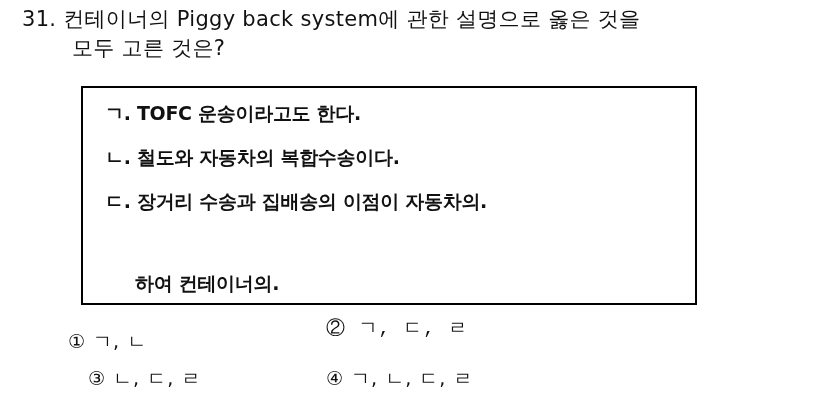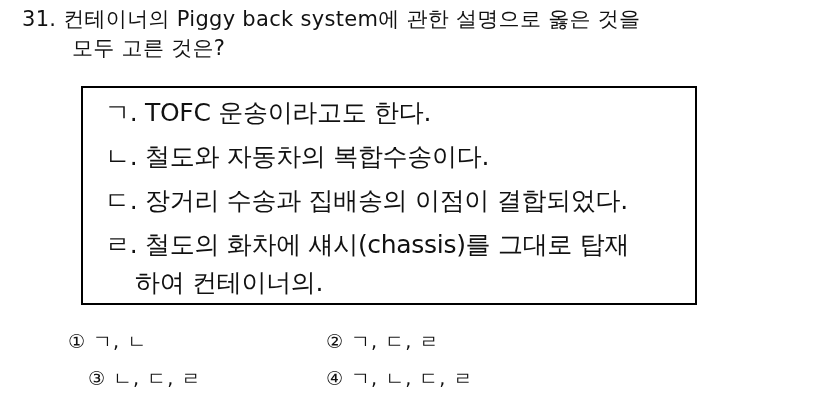--- a/index.html
+++ b/index.html
@@ -1,37 +1,36 @@
 <!DOCTYPE html>
 <html><head>
 <meta charset="utf-8">
 <style>
   html, body { margin: 0; padding: 0; background: #ffffff; }
   body { width: 826px; height: 401px; position: relative; overflow: hidden; color: #111; }
   .q { position: absolute; font-family: "DejaVu Sans", sans-serif; font-size: 21px; letter-spacing: 0.3px; line-height: 30px; white-space: nowrap; }
   .q1 { left: 22px; top: 4px; }
   .q2 { left: 72px; top: 33px; text-align: center; }
   .box { position: absolute; left: 81px; top: 86px; width: 612px; height: 215px; border: 2px solid #000; }
-  .item { position: absolute; font-family: "DejaVu Sans", sans-serif; font-size: 25px; line-height: 30px; white-space: nowrap; letter-spacing: -0.3px; }
+  .item { position: absolute; font-family: "DejaVu Sans", sans-serif; font-size: 19px; line-height: 30px; white-space: nowrap; letter-spacing: -0.3px; font-weight: bold; }
   .choice { position: absolute; font-family: "DejaVu Sans", sans-serif; font-size: 19px; line-height: 28px; white-space: nowrap; letter-spacing: 1px; }
 </style>
 </head>
 <body>
 
 <div>
   <div class="q q1">31. 컨테이너의 Piggy back system에 관한 설명으로 옳은 것을</div>
   <div class="q q2">모두 고른 것은?</div>
 </div>
 
 <div class="box">
   <div class="item" style="left:22px; top:10px;">ㄱ. TOFC 운송이라고도 한다.</div>
   <div class="item" style="left:22px; top:54px;">ㄴ. 철도와 자동차의 복합수송이다.</div>
-  <div class="item" style="left:22px; top:98px;">ㄷ. 장거리 수송과 집배송의 이점이 결합되었다.</div>
-  <div class="item" style="left:22px; top:142px;">ㄹ. 철도의 화차에 섀시(chassis)를 그대로 탑재</div>
+  <div class="item" style="left:22px; top:98px;">ㄷ. 장거리 수송과 집배송의 이점이 자동차의.</div>
   <div class="item" style="left:52px; top:180px;">하여 컨테이너의.</div>
 </div>
 
 <div>
   <div class="choice" style="left:68px; top:327px;">① ㄱ, ㄴ</div>
-  <div class="choice" style="left:326px; top:327px;">② ㄱ, ㄷ, ㄹ</div>
+  <div class="choice" style="left:326px; top:315px;font-family:Liberation Mono, monospace;">② ㄱ, ㄷ, ㄹ</div>
   <div class="choice" style="left:68px; top:364px;margin-left:20px;">③ ㄴ, ㄷ, ㄹ</div>
   <div class="choice" style="left:326px; top:364px;">④ ㄱ, ㄴ, ㄷ, ㄹ</div>
 </div>
 
 </body></html>

